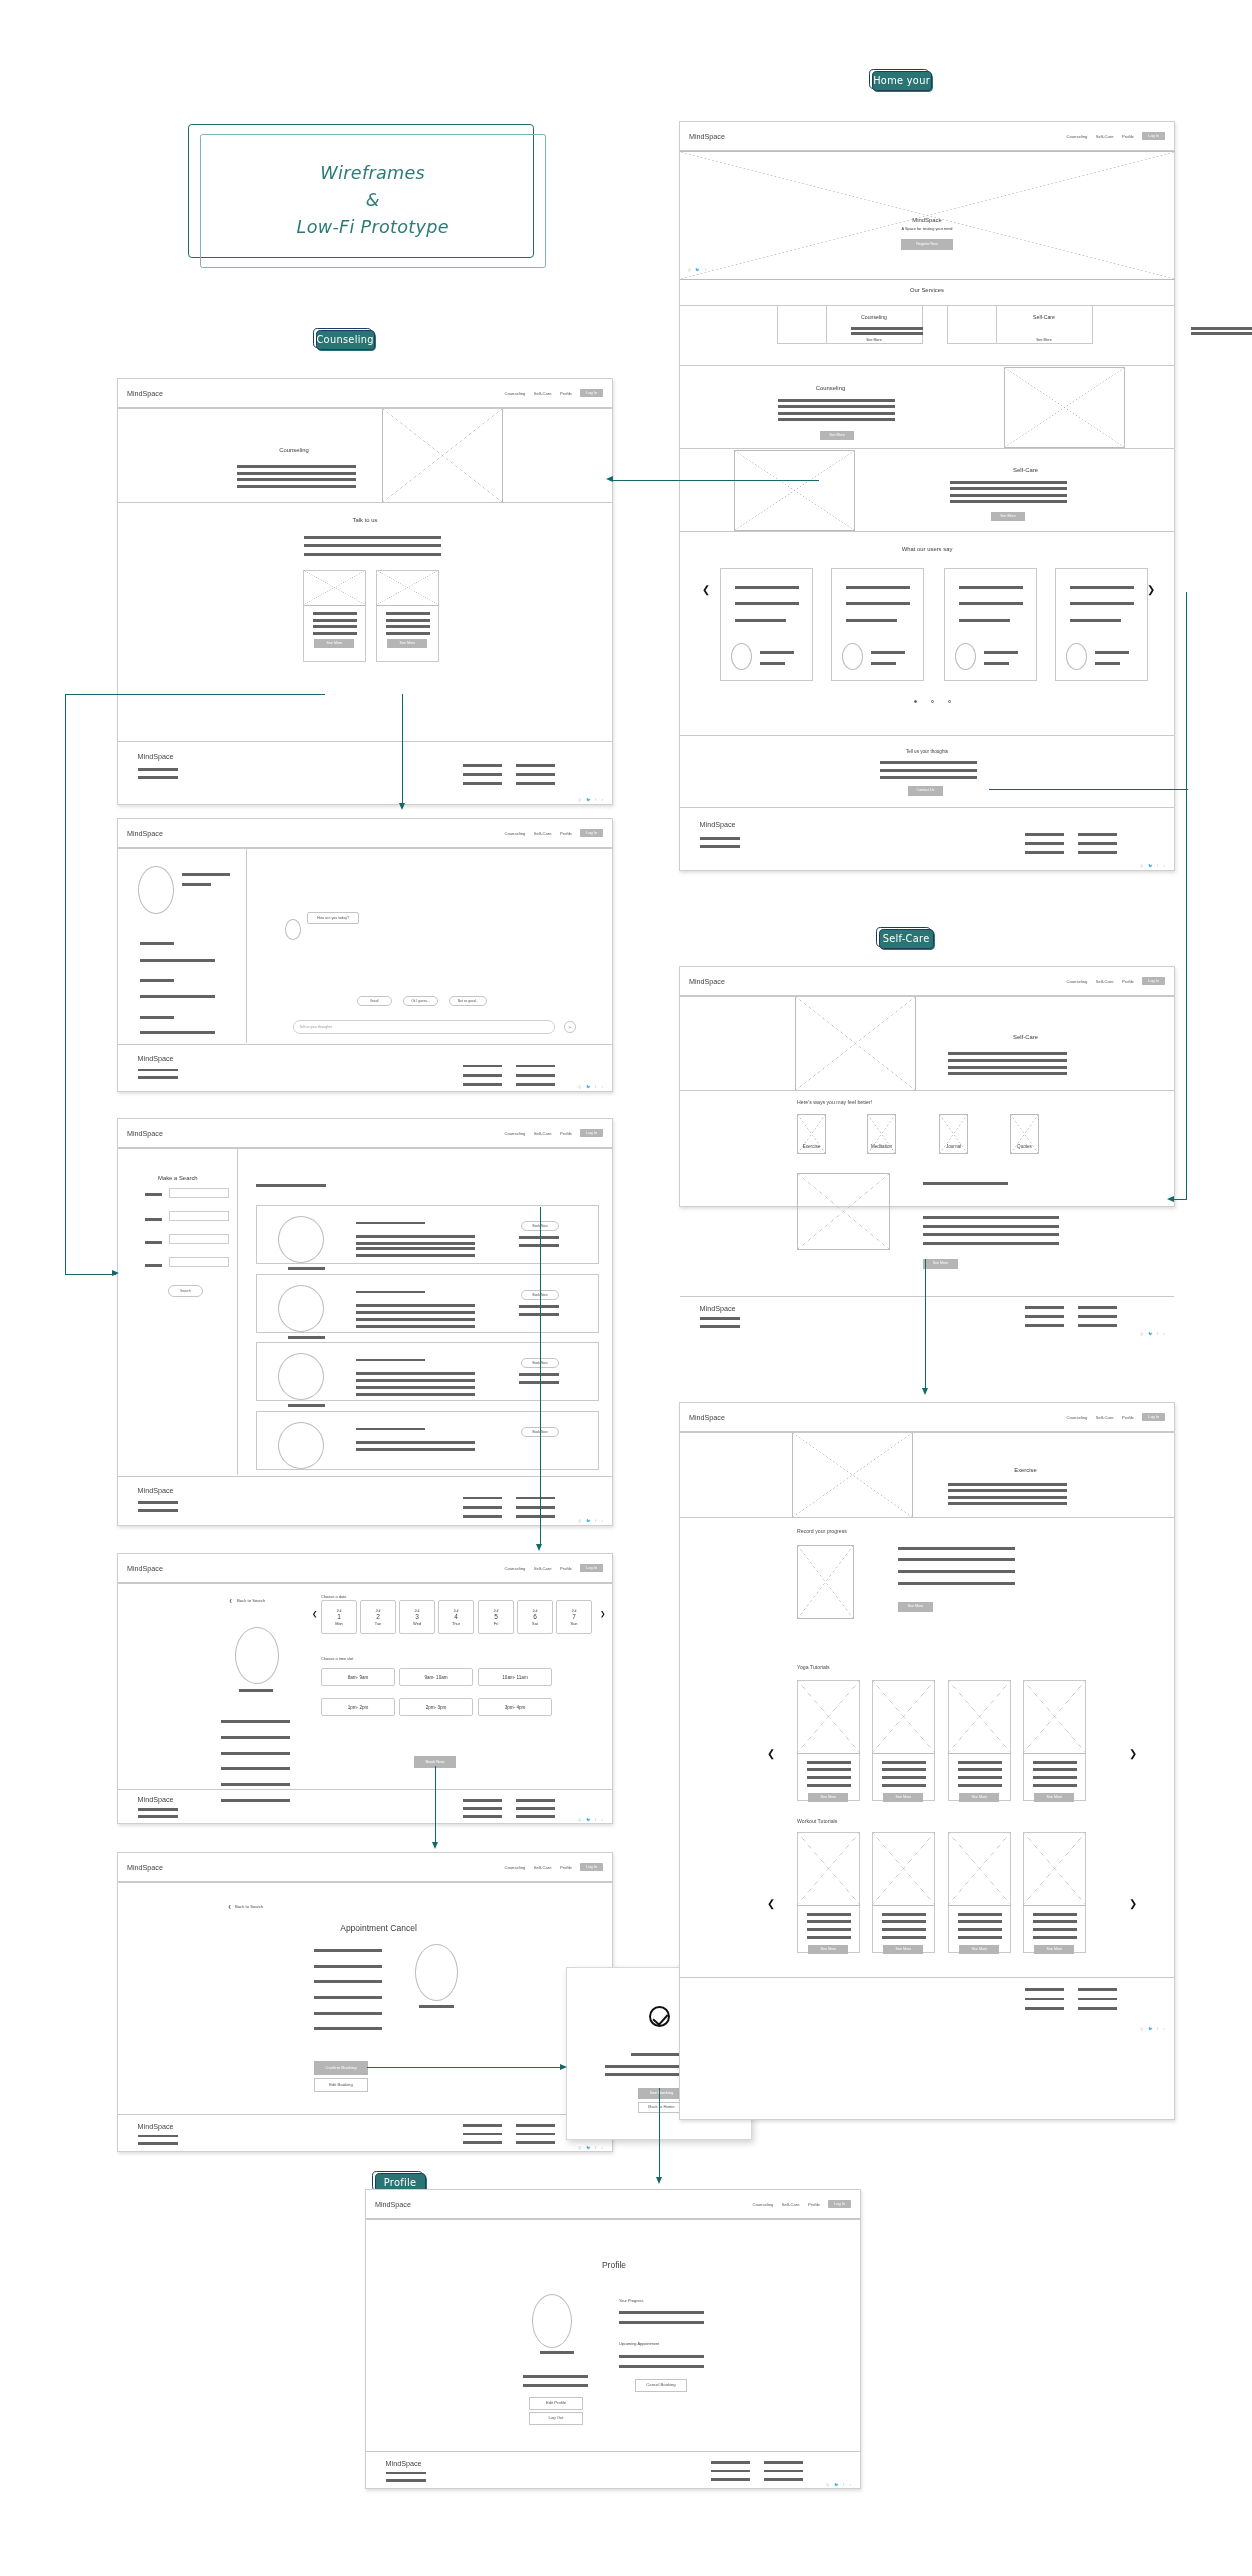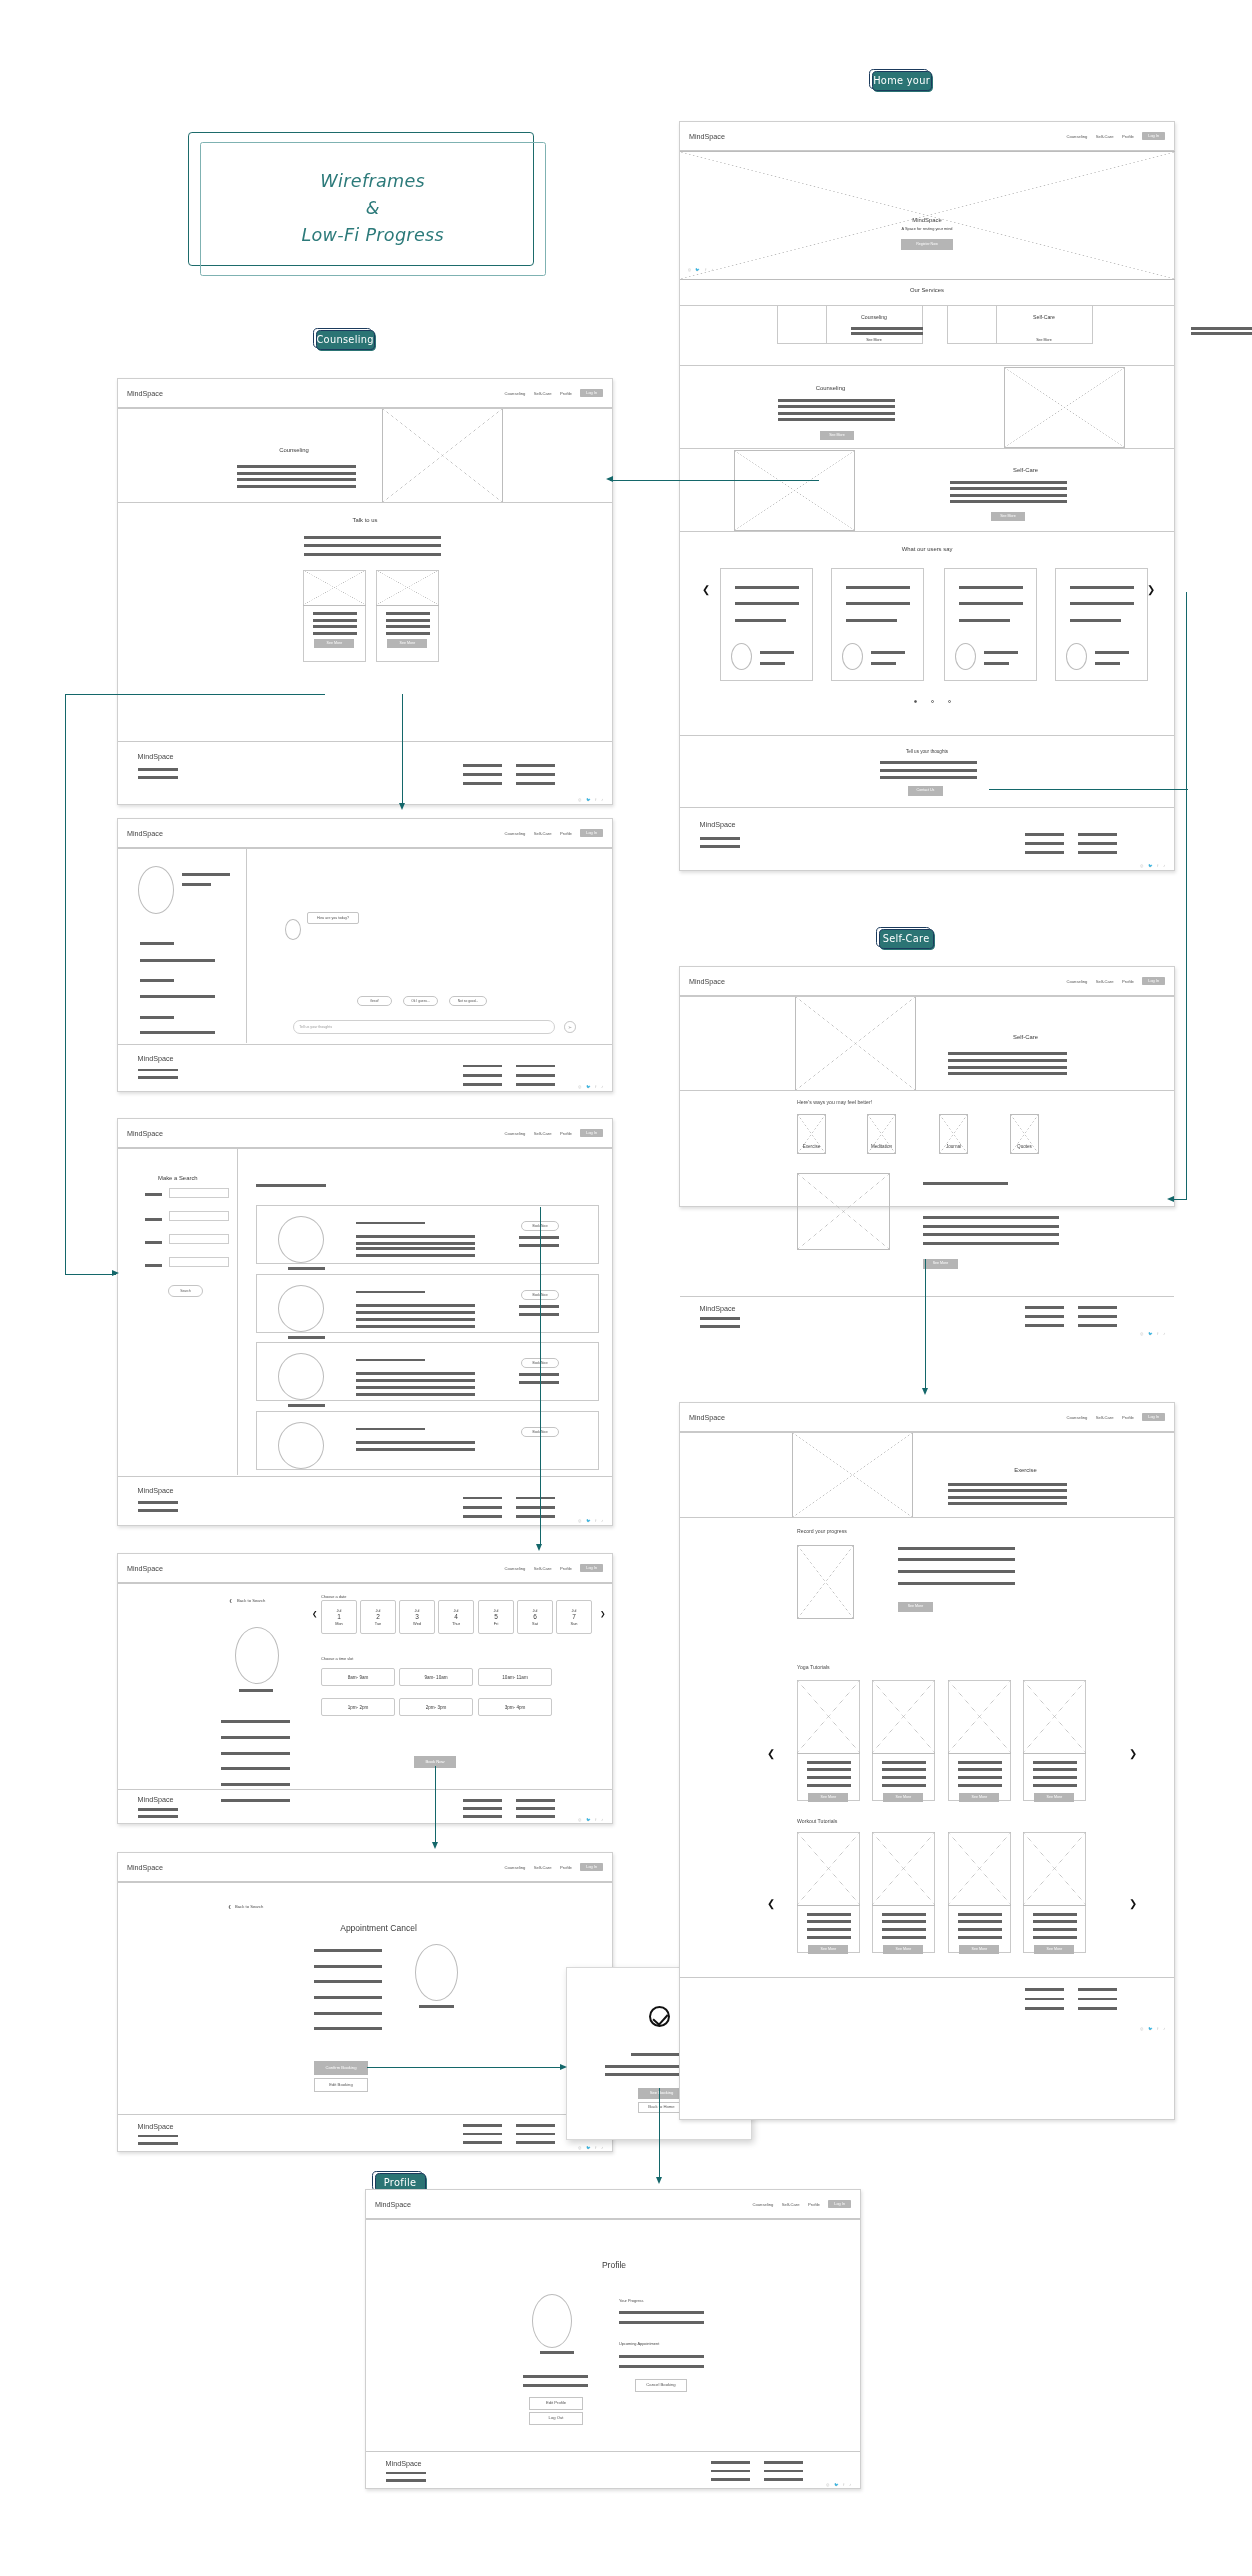--- a/index.html
+++ b/index.html
@@ -5,21 +5,21 @@
   * { box-sizing: border-box; margin:0; padding:0; }
   html,body { background:#ffffff; }
   body {
     width:1253px; height:2576px; position:relative;
     font-family:"Liberation Sans", sans-serif;
     color:#333; overflow:hidden;
   }
   .abs { position:absolute; }
 
   
-  #title-card { left:188px; top:132px; width:358px; height:144px; }
+  #title-card { left:188px; top:124px; width:358px; height:144px; }
   #title-card .outer {
     position:absolute; left:0; top:0; width:346px; height:134px;
     border:1.6px solid #1d6b6b; border-radius:3.9px; background:#fff;
   }
   #title-card .inner {
     position:absolute; left:11.7px; top:9.8px; width:346px; height:134px;
     border:1px solid #7fb2b2; border-radius:2.6px; background:transparent;
   }
   #title-card .txt {
     position:absolute; left:11.7px; top:9.8px; width:346px; height:134px;
@@ -167,21 +167,21 @@
 </style>
 </head>
 <body>
 
 <div id="title-card" class="abs">
   <div class="outer"></div>
   <div class="inner"></div>
   <div class="txt">
     <span>Wireframes</span>
     <span>&amp;</span>
-    <span>Low-Fi Progress</span>
+    <span>Low-Fi Prototype</span>
   </div>
 </div>
 
 <div class="pill-wrap" style="left:869px;top:69px;width:60px;height:19.6px;">
   <div class="pill-shadow"></div>
   <div class="pill-outline"></div>
   <div class="pill-face">Home your</div>
 </div>
 
 <div class="pill-wrap" style="left:313px;top:328px;width:59px;height:19.6px;">

